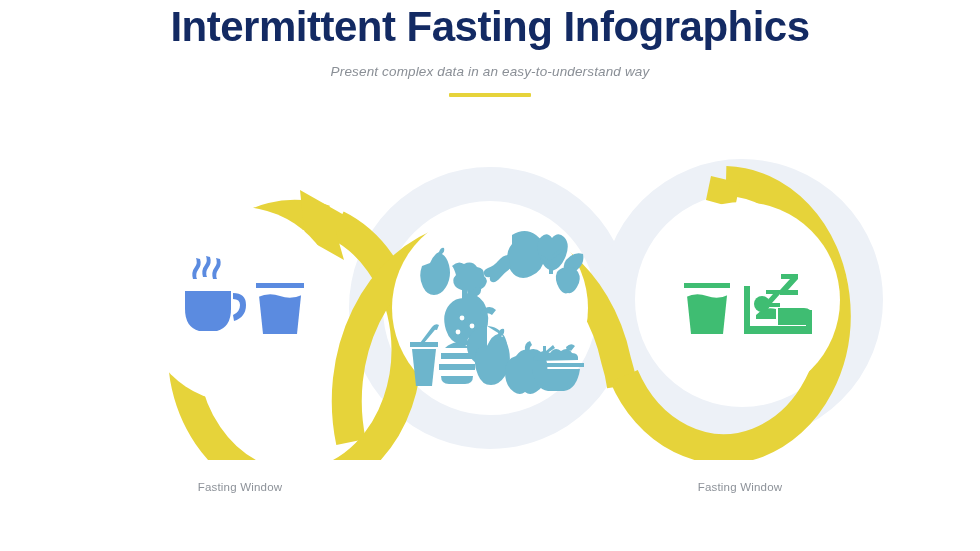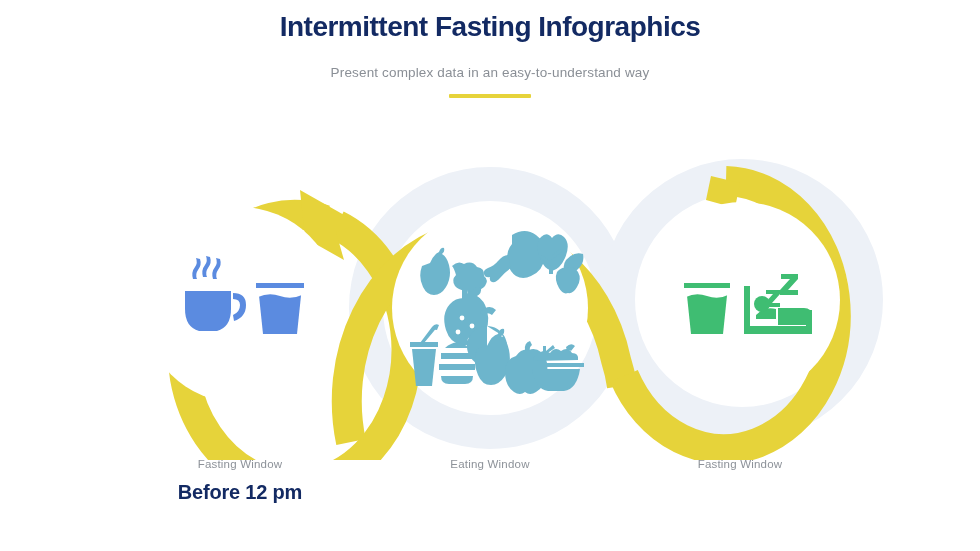--- a/index.html
+++ b/index.html
@@ -24,36 +24,37 @@
 
   
   .header {
     position: absolute;
     top: 0;
     left: 0;
     width: 980px;
     text-align: center;
   }
   .title {
-    margin: 12px;
-    font-family: "Liberation Sans", sans-serif;
-    font-size: 28px;
+    margin: 4px;
+    font-family: "Liberation Sans", sans-serif;
+    font-size: 42px;
     font-weight: bold;
     letter-spacing: -0.5px;
     color: #132a63;
     line-height: 1.08;
   }
   .subtitle {
     margin: 0;
     padding-top: 11px;
     font-family: "Liberation Sans", sans-serif;
     font-size: 13.5px;
     font-weight: normal;
     color: #8a8f96;
     letter-spacing: 0.15px;
+    font-style: italic;
   }
   .accent-bar-wrap {
     padding-top: 14px;
     display: flex;
     justify-content: center;
   }
   .accent-bar {
     width: 82px;
     height: 4px;
     background: #e6d33a;
@@ -87,20 +88,21 @@
   }
   .caption-1 { width: 300px; margin-left: 90px; }
   .caption-2 { width: 220px; margin-left: -10px; }
   .caption-3 { width: 300px; margin-left: -10px; }
   .caption-kicker {
     font-family: "Liberation Sans", sans-serif;
     font-size: 11.5px;
     color: #8d9299;
     letter-spacing: 0.2px;
     line-height: 1.2;
+    margin-top: 23px;
   }
   .caption-value {
     font-family: "Liberation Sans", sans-serif;
     font-size: 20px;
     font-weight: bold;
     color: #132a63;
     padding-top: 8px;
     letter-spacing: -0.2px;
     line-height: 1.2;
   }
@@ -250,25 +252,23 @@
           <path d="M781 124 h17 v5 l-10 11 h10 v5 h-18 v-5 l10 -11 h-9 Z"></path>
         </g>
       </g>
     </svg>
   </div>
 
   <div class="captions">
 
     <div class="caption caption-1">
       <div class="caption-kicker">Fasting Window</div>
-      <div class="caption-value">Before 12 pm</div>
     </div>
 
     <div class="caption caption-2">
-      <div class="caption-kicker">Eating Window</div>
     </div>
 
     <div class="caption caption-3">
       <div class="caption-kicker">Fasting Window</div>
     </div>
 
   </div>
 </div>
 
 </body></html>

